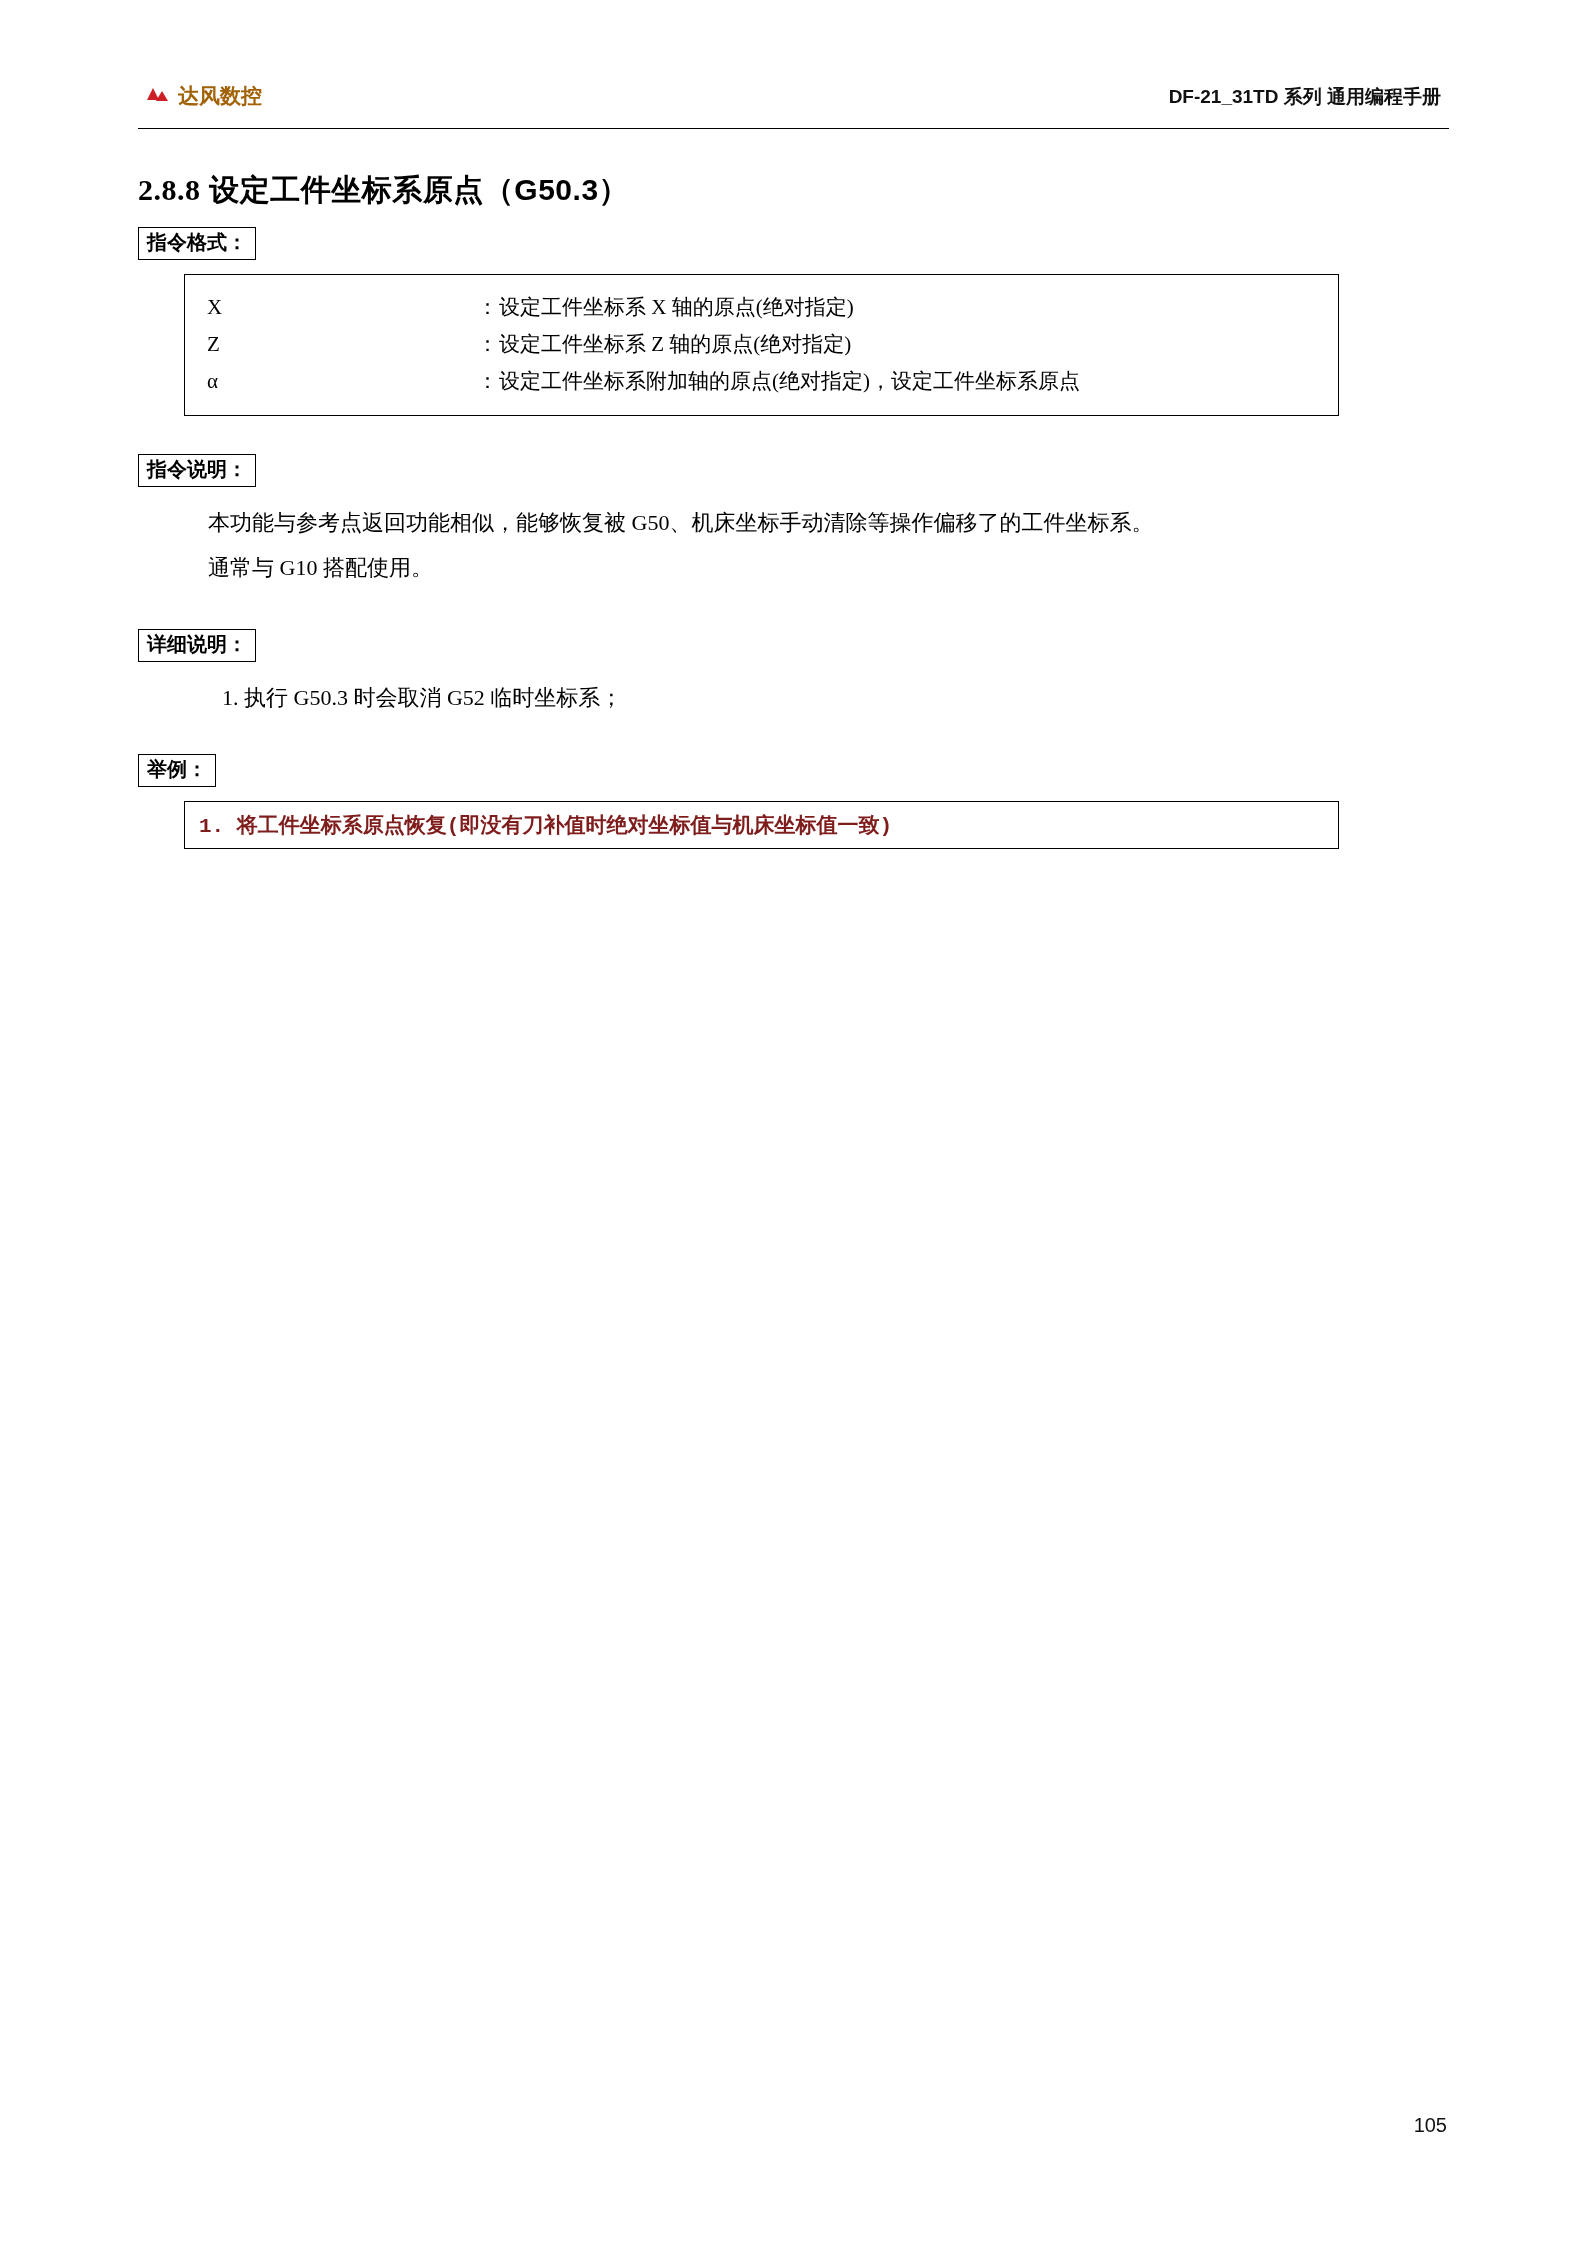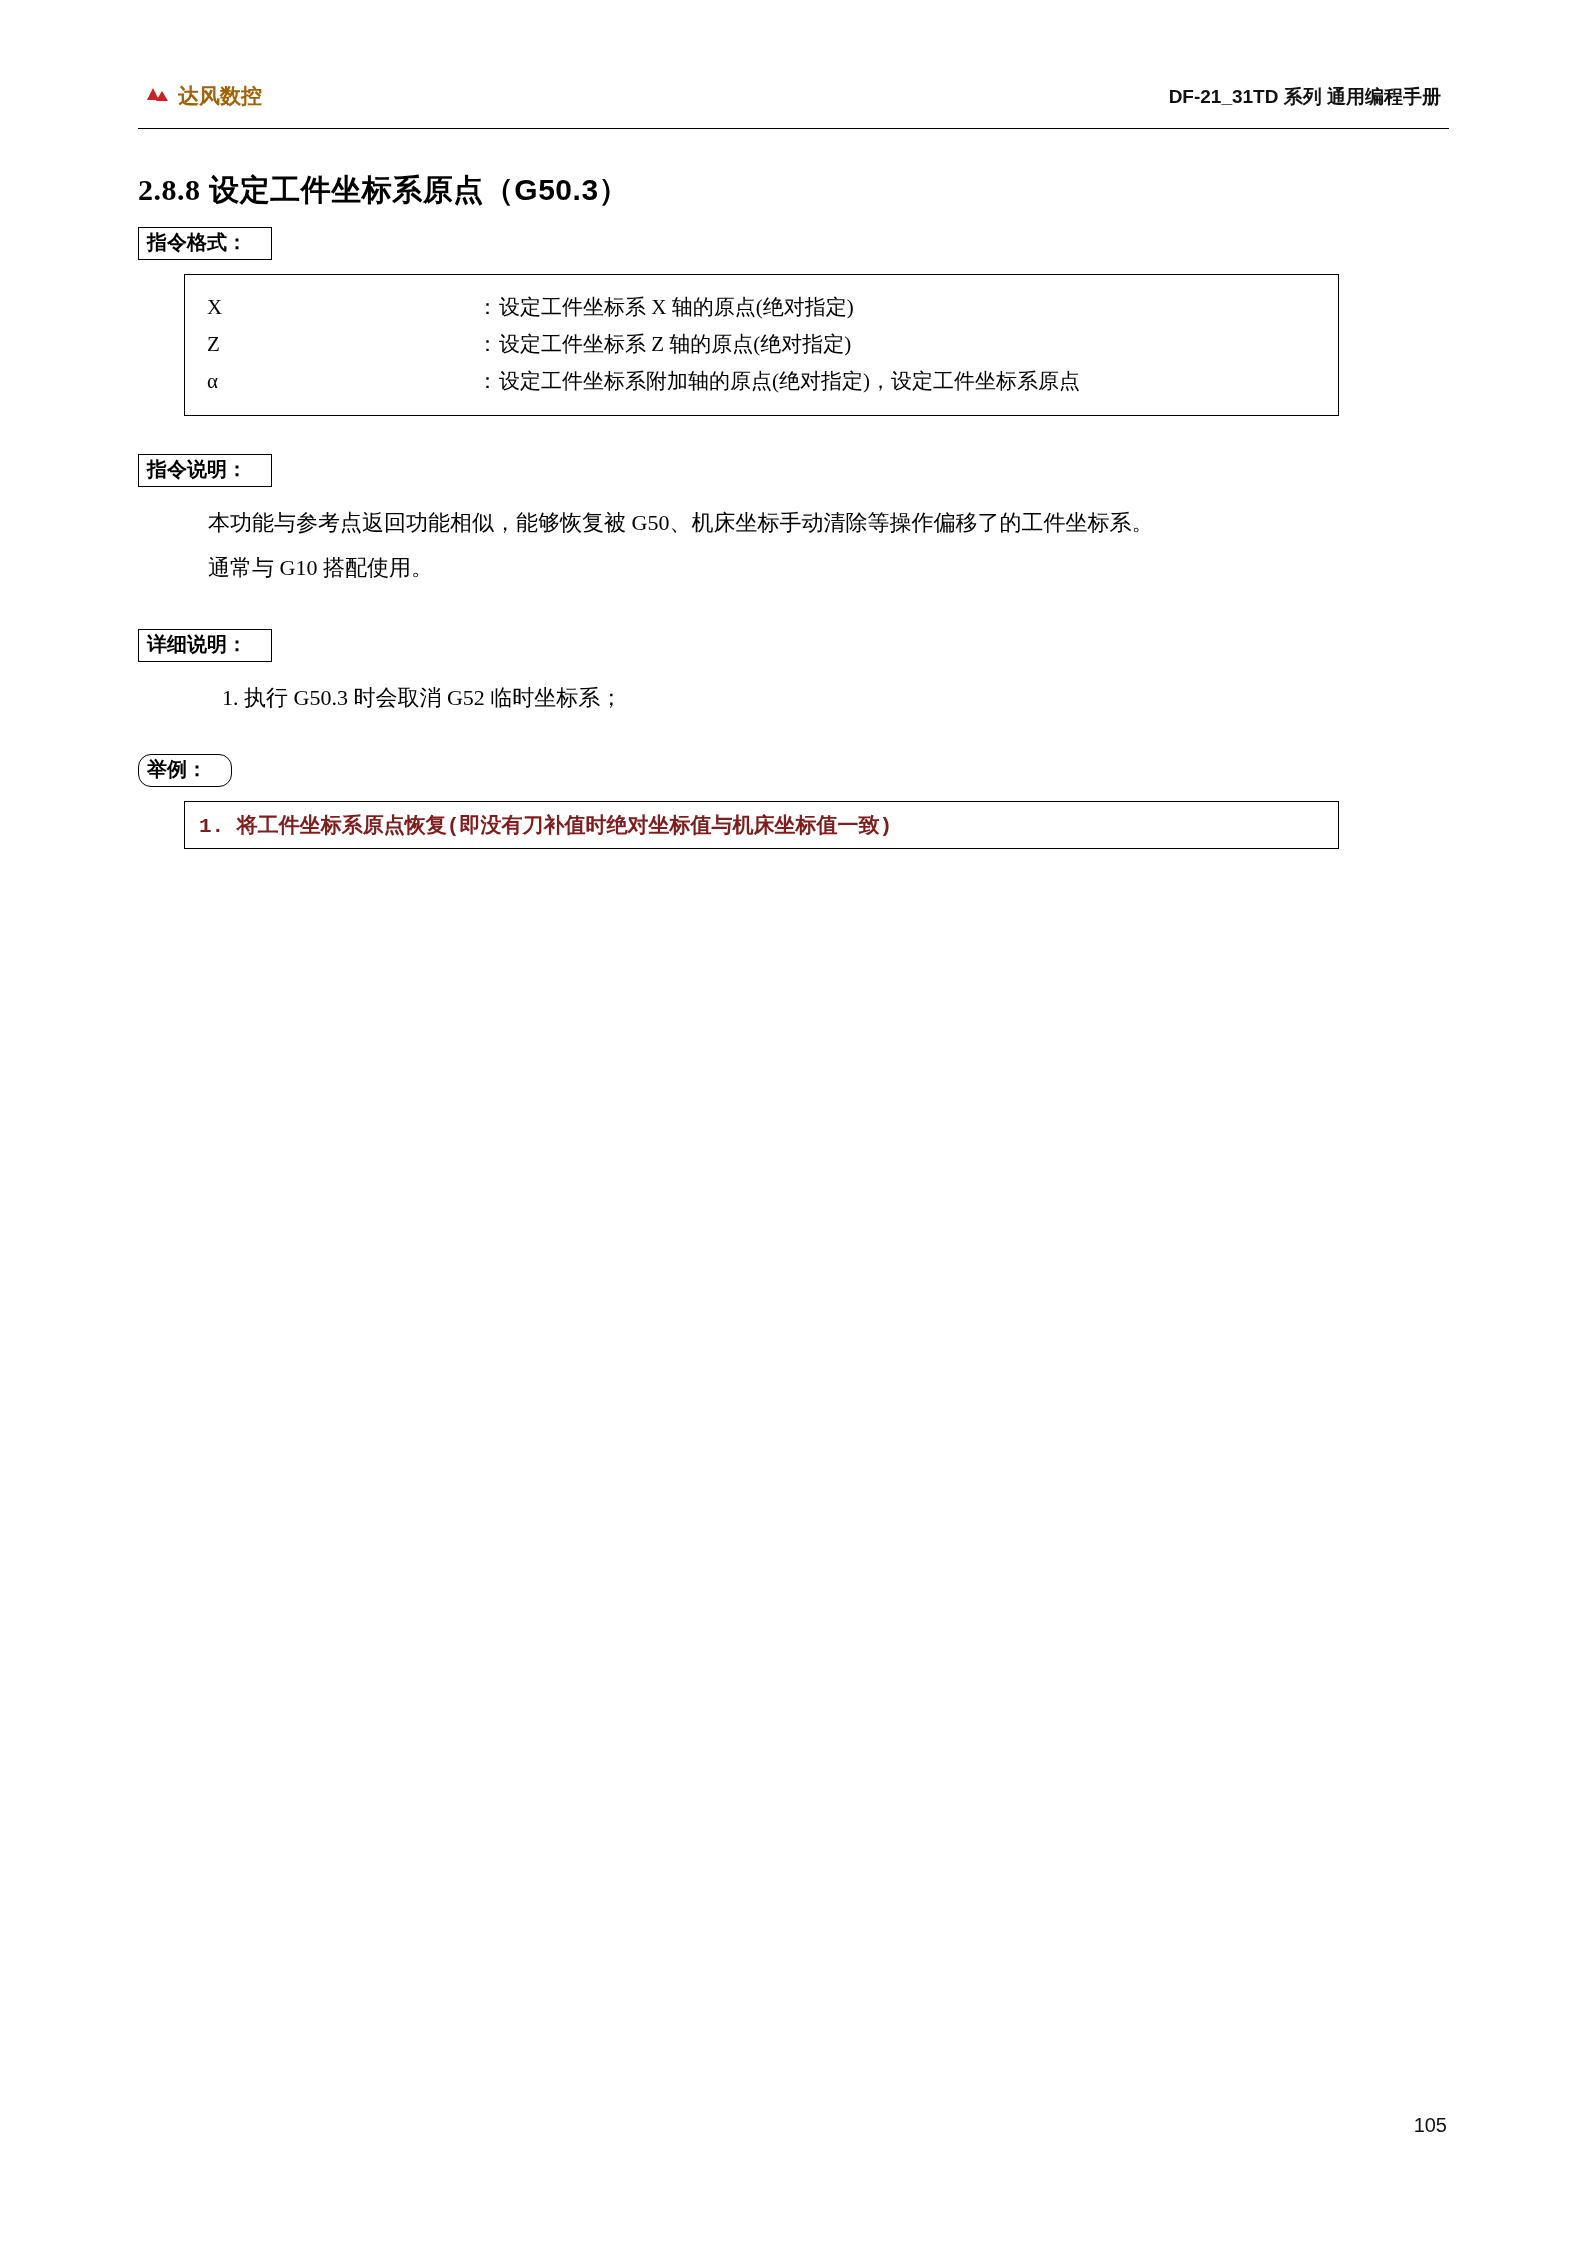--- a/index.html
+++ b/index.html
@@ -76,21 +76,21 @@
     letter-spacing: 0.5px;
   }
   .h-section .num {
     font-family: "Liberation Serif", "DejaVu Serif", serif;
     font-weight: bold;
   }
 
   .label-box {
     display: inline-block;
     border: 1px solid #000;
-    padding: 2px 24px 4px 8px;
+    padding: 2px 8px 4px 8px;
     font-family: "Liberation Sans", "DejaVu Sans", sans-serif;
     font-weight: bold;
     font-size: 20px;
     line-height: 1.25;
     margin-top: 16px;
   }
 
   
   .syntax-box {
     margin-top: 14px;
@@ -230,21 +230,21 @@
     <p>通常与 G10 搭配使用。</p>
   </div>
 
   
   <div class="label-box" style="margin-top:36px;">详细说明：</div>
   <div class="list">
     <div>1. 执行 G50.3 时会取消 G52 临时坐标系；</div>
   </div>
 
   
-  <div class="label-box" style="margin-top:36px;border-radius:13px;">举例：</div>
+  <div class="label-box" style="margin-top:36px;">举例：</div>
 
   <table class="ex-table">
     <tbody>
         <tr>
       <td colspan="2" class="ex-head">1. 将工件坐标系原点恢复(即没有刀补值时绝对坐标值与机床坐标值一致)</td>
     </tr>
   </tbody>
     </table>
 
   <div class="page-number">105</div>

